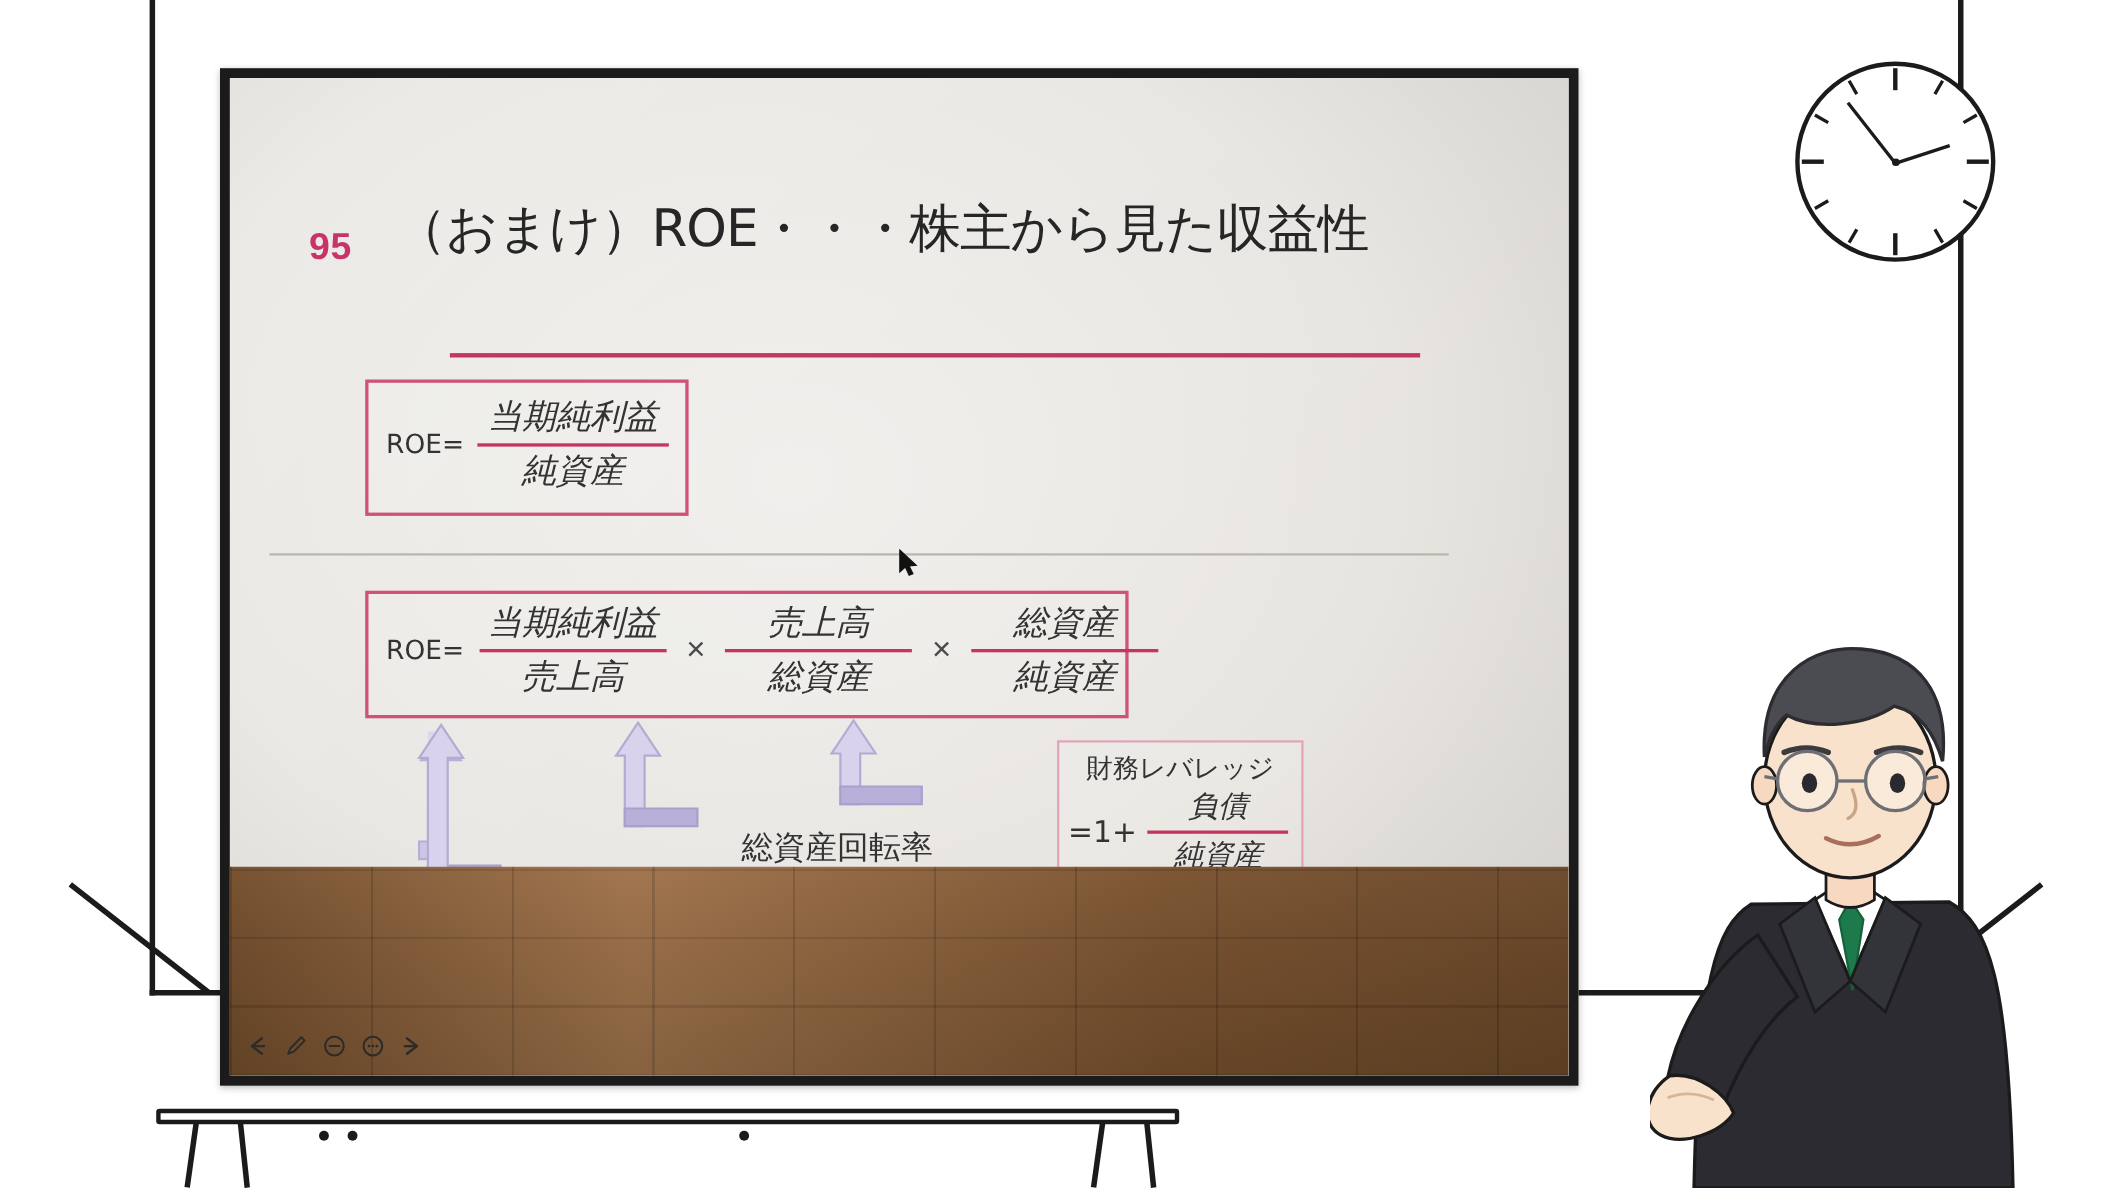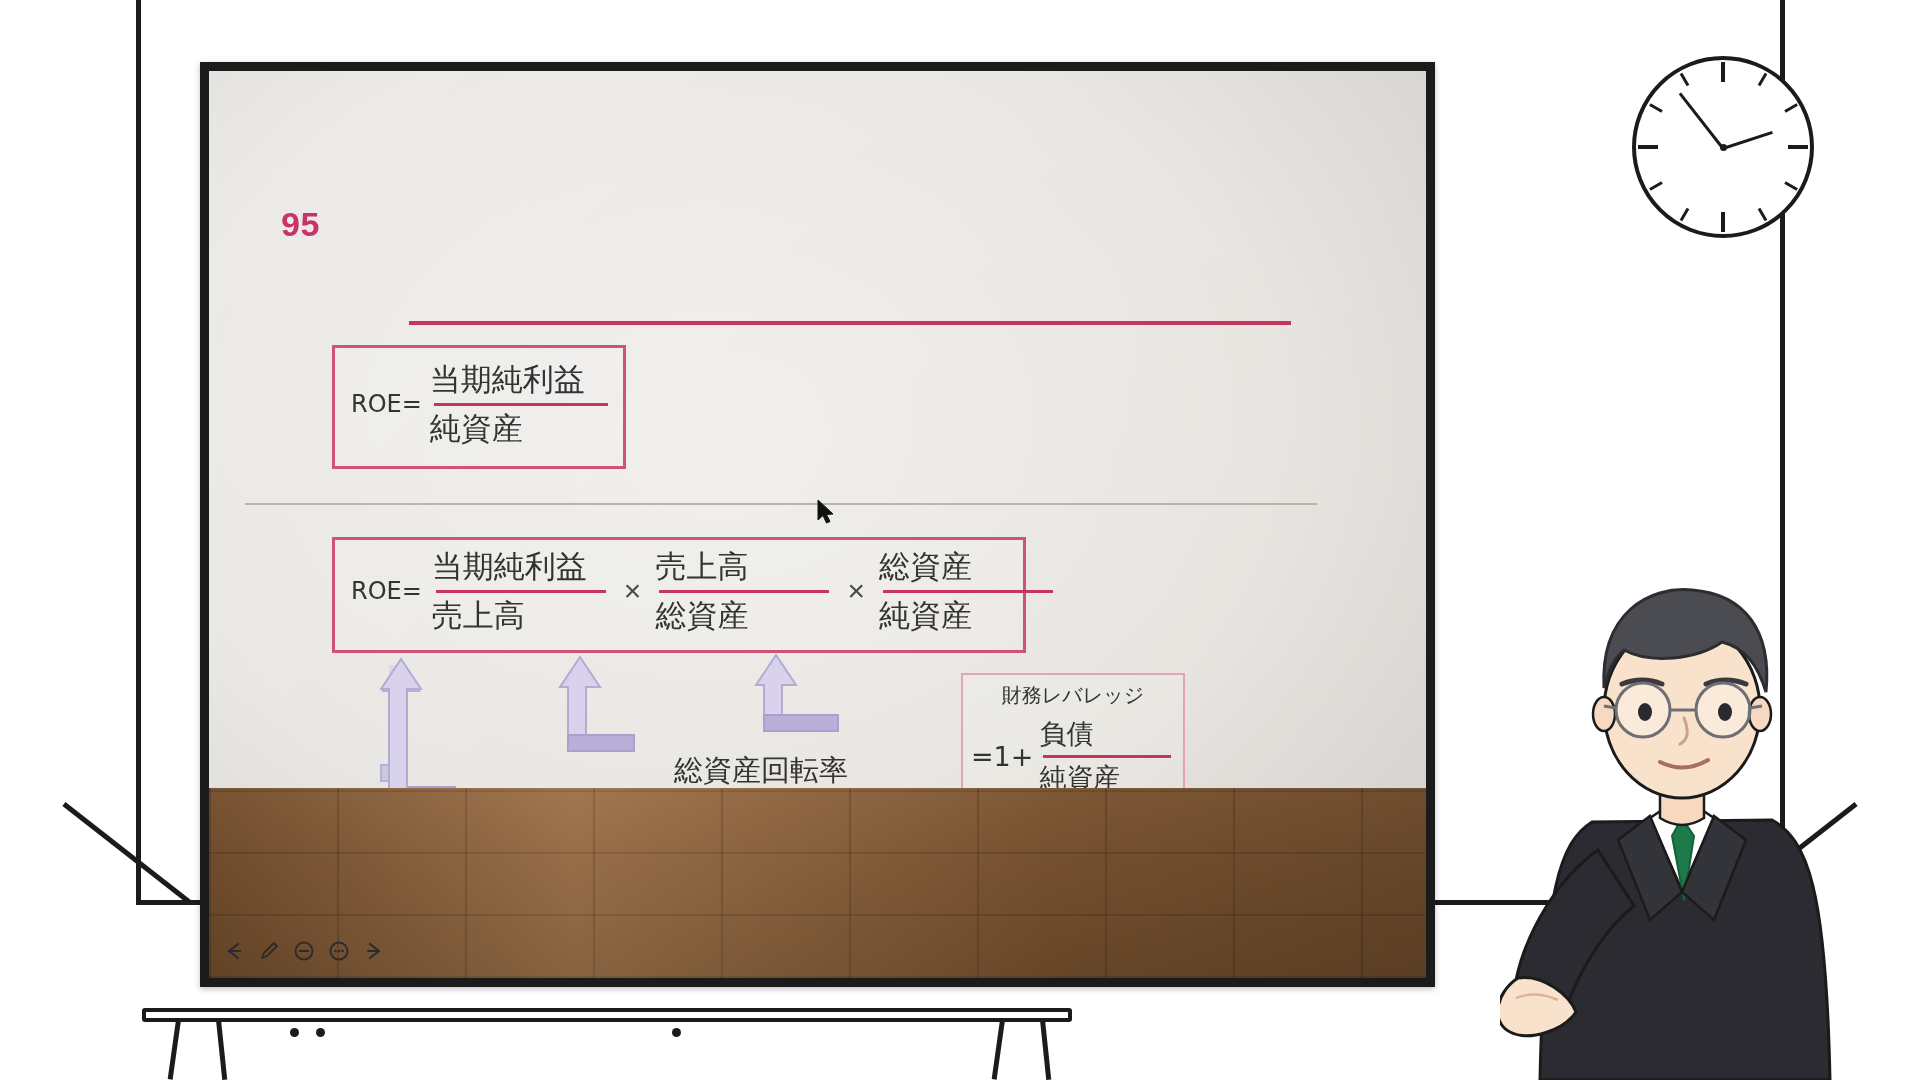--- a/index.html
+++ b/index.html
@@ -108,21 +108,21 @@
   .title-rule{
     position:absolute;left:200px;top:250px;width:882px;height:4px;background:#c4365f;
   }
 
   
   .fbox{
     position:absolute;border:3px solid #cf5278;background:rgba(255,255,255,.10);
     box-sizing:border-box;
   }
   .fbox1{left:123px;top:274px;width:294px;height:124px;}
-  .frac{display:inline-block;text-align:left;vertical-align:middle;}
+  .frac{display:inline-block;text-align:center;vertical-align:middle;font-style:italic;}
   .frac .num,.frac .den{
     display:block;color:#333;font-size:31px;line-height:1.28;
     font-family:"DejaVu Sans","Liberation Sans",sans-serif;white-space:nowrap;
   }
   .frac .bar{display:block;height:3px;background:#c4365f;margin:3px 4px;}
   .eqlabel{
     display:inline-block;vertical-align:middle;color:#333;font-size:24px;
     font-family:"DejaVu Sans","Liberation Sans",sans-serif;
   }
   .f1-inner{position:absolute;left:16px;top:12px;display:flex;align-items:center;gap:8px;}
@@ -155,21 +155,21 @@
     position:absolute;color:#333;font-size:29px;white-space:nowrap;
     font-family:"DejaVu Sans","Liberation Sans",sans-serif;
   }
 
   
   .lev-box{
     position:absolute;left:752px;top:602px;width:224px;height:185px;
     border:2px solid #e2a3b8;box-sizing:border-box;background:rgba(255,255,255,.12);
   }
   .lev-title{
-    position:absolute;left:0;right:0;top:7px;text-align:center;color:#333;font-size:20px;
+    position:absolute;left:0;right:0;top:7px;text-align:center;color:#333;font-size:24px;
     font-family:Liberation Serif, serif;
   }
   .lev-eq1{
     position:absolute;left:8px;top:42px;right:8px;display:flex;align-items:center;gap:6px;
   }
   .lev-eq1 .eqs{color:#333;font-size:27px;font-family:"DejaVu Sans","Liberation Sans",sans-serif;}
   .lev-eq1 .frac{flex:1;}
   .lev-eq1 .frac .num,.lev-eq1 .frac .den{font-size:27px;}
   .lev-eq2{
     position:absolute;left:8px;bottom:8px;color:#333;font-size:27px;white-space:nowrap;
@@ -226,20 +226,21 @@
   <div class="table-dot" style="left:316px;top:1028px;"></div>
   <div class="table-dot" style="left:672px;top:1028px;"></div>
 
   <div class="board">
     <div class="slide">
 
       <div class="slide-inner">
 
         <div class="title-row">
           <span class="slide-no">95</span>
+          <div class="title-text">（おまけ）ROE・・・株主から見た収益性</div>
         </div>
         <div class="title-rule"></div>
 
         <div class="fbox fbox1">
           <div class="f1-inner">
             <span class="eqlabel">ROE=</span>
             <span class="frac">
               <span class="num">当期純利益</span>
               <span class="bar"></span>
               <span class="den">純資産</span>

